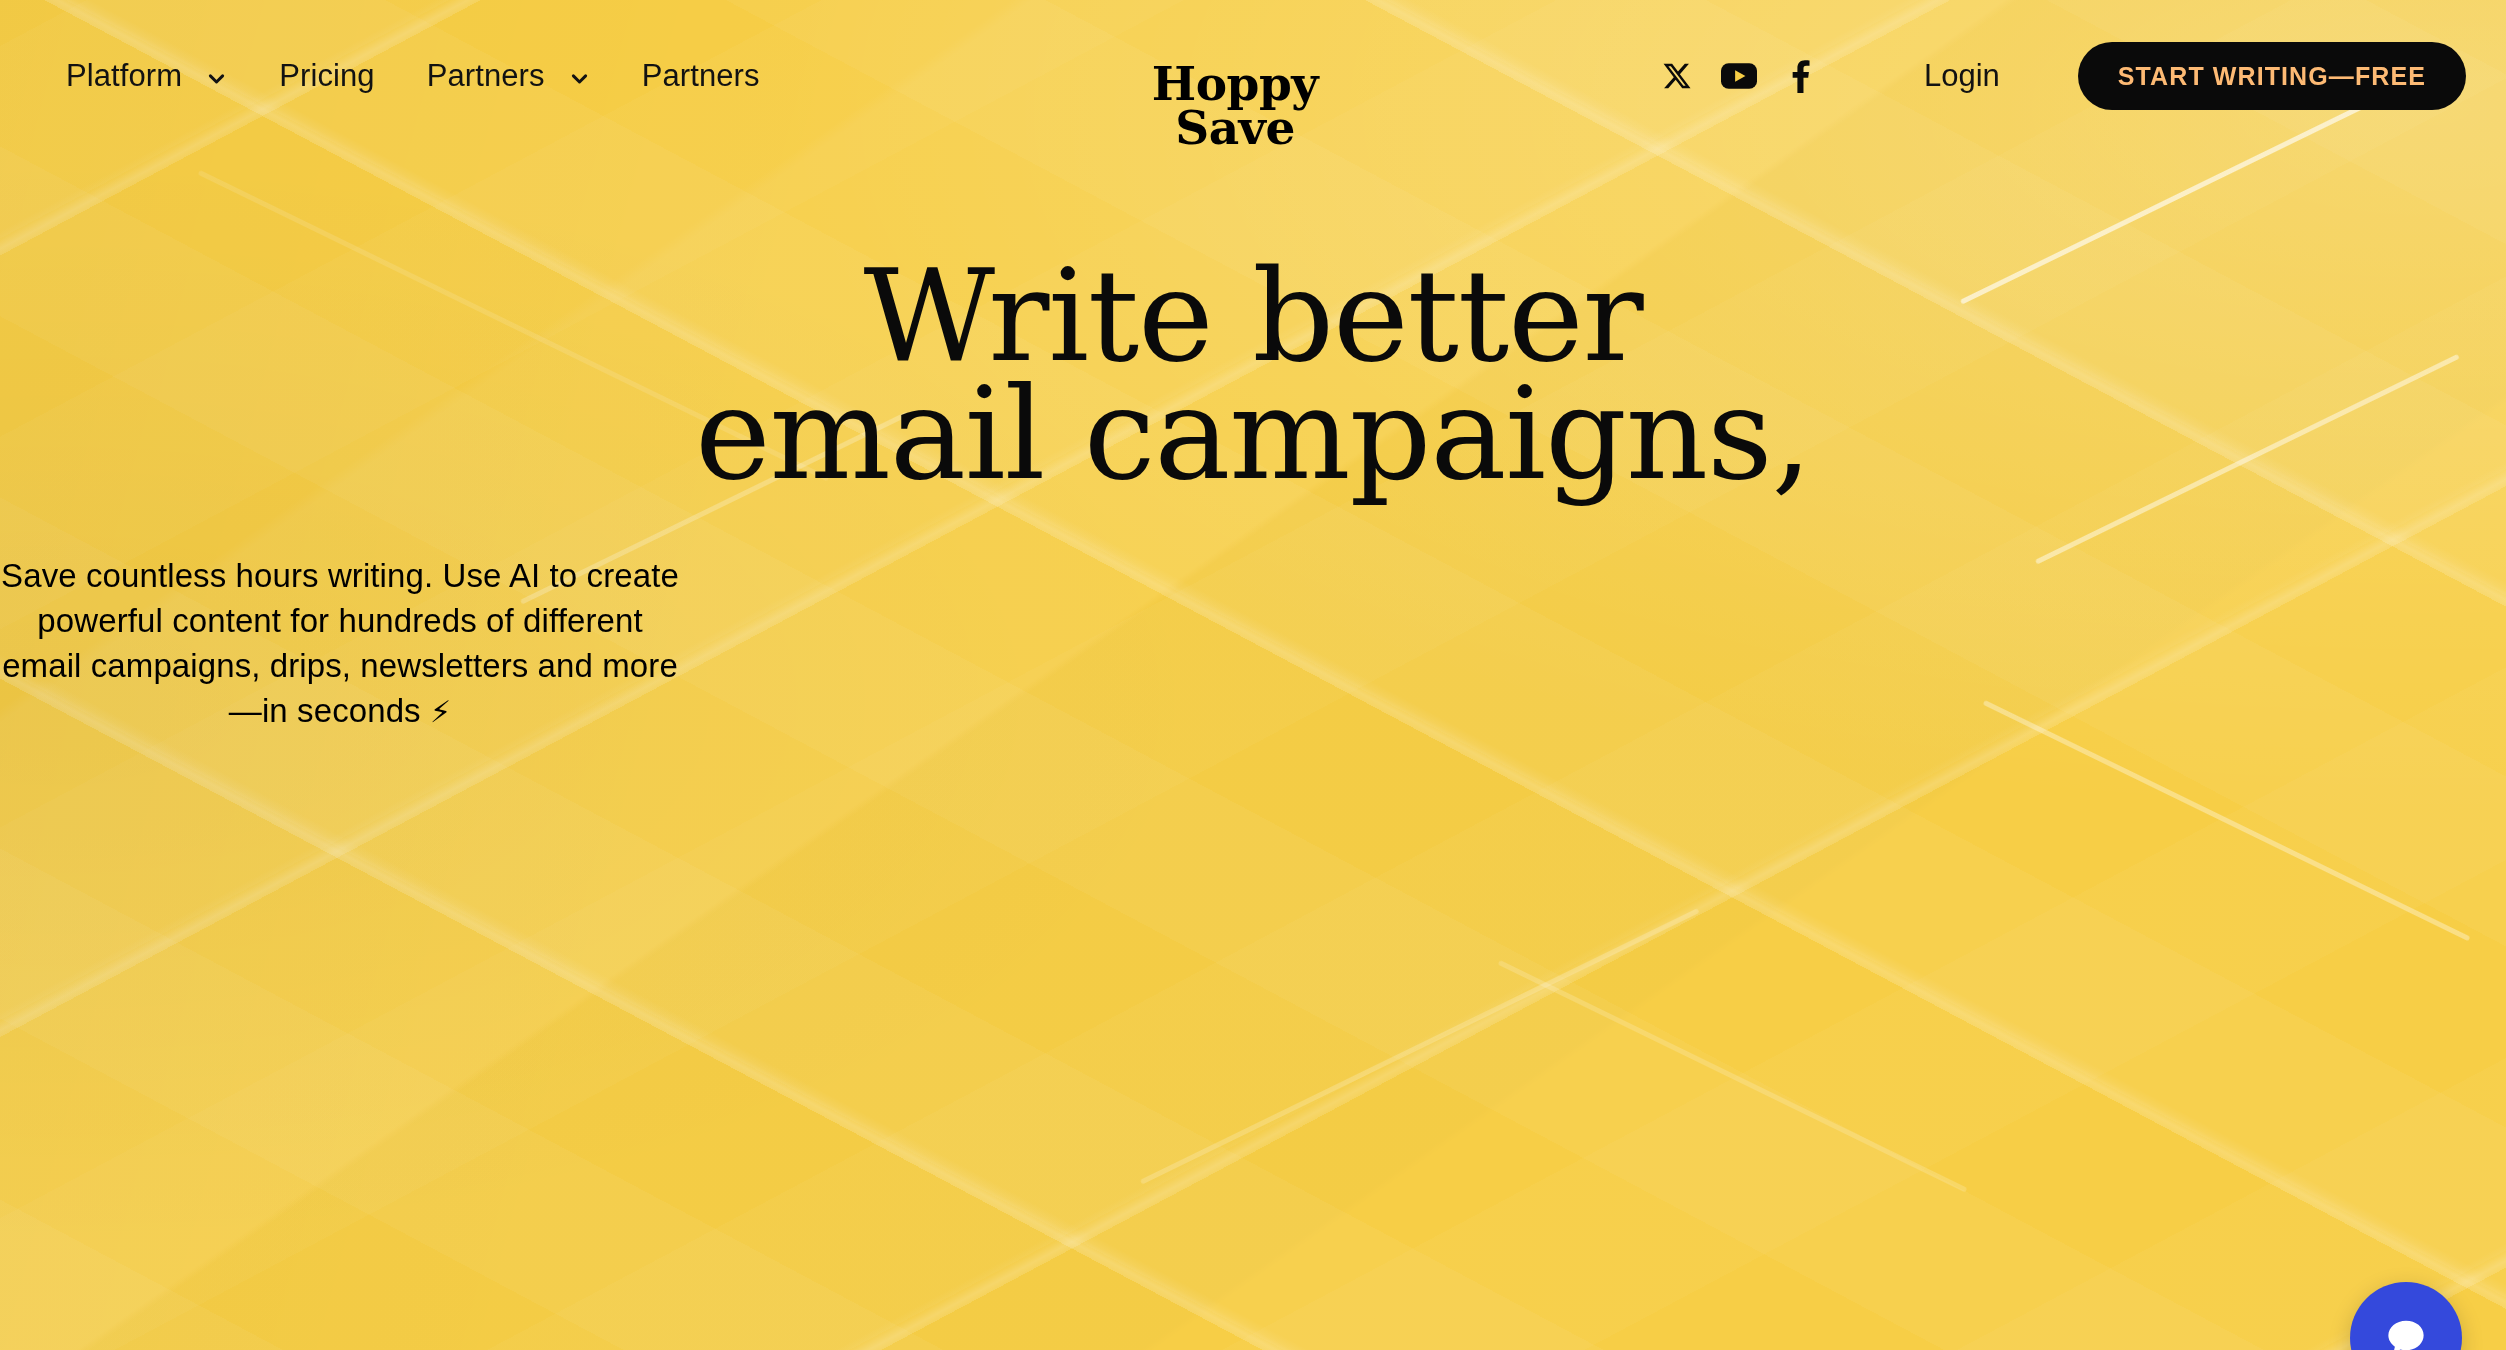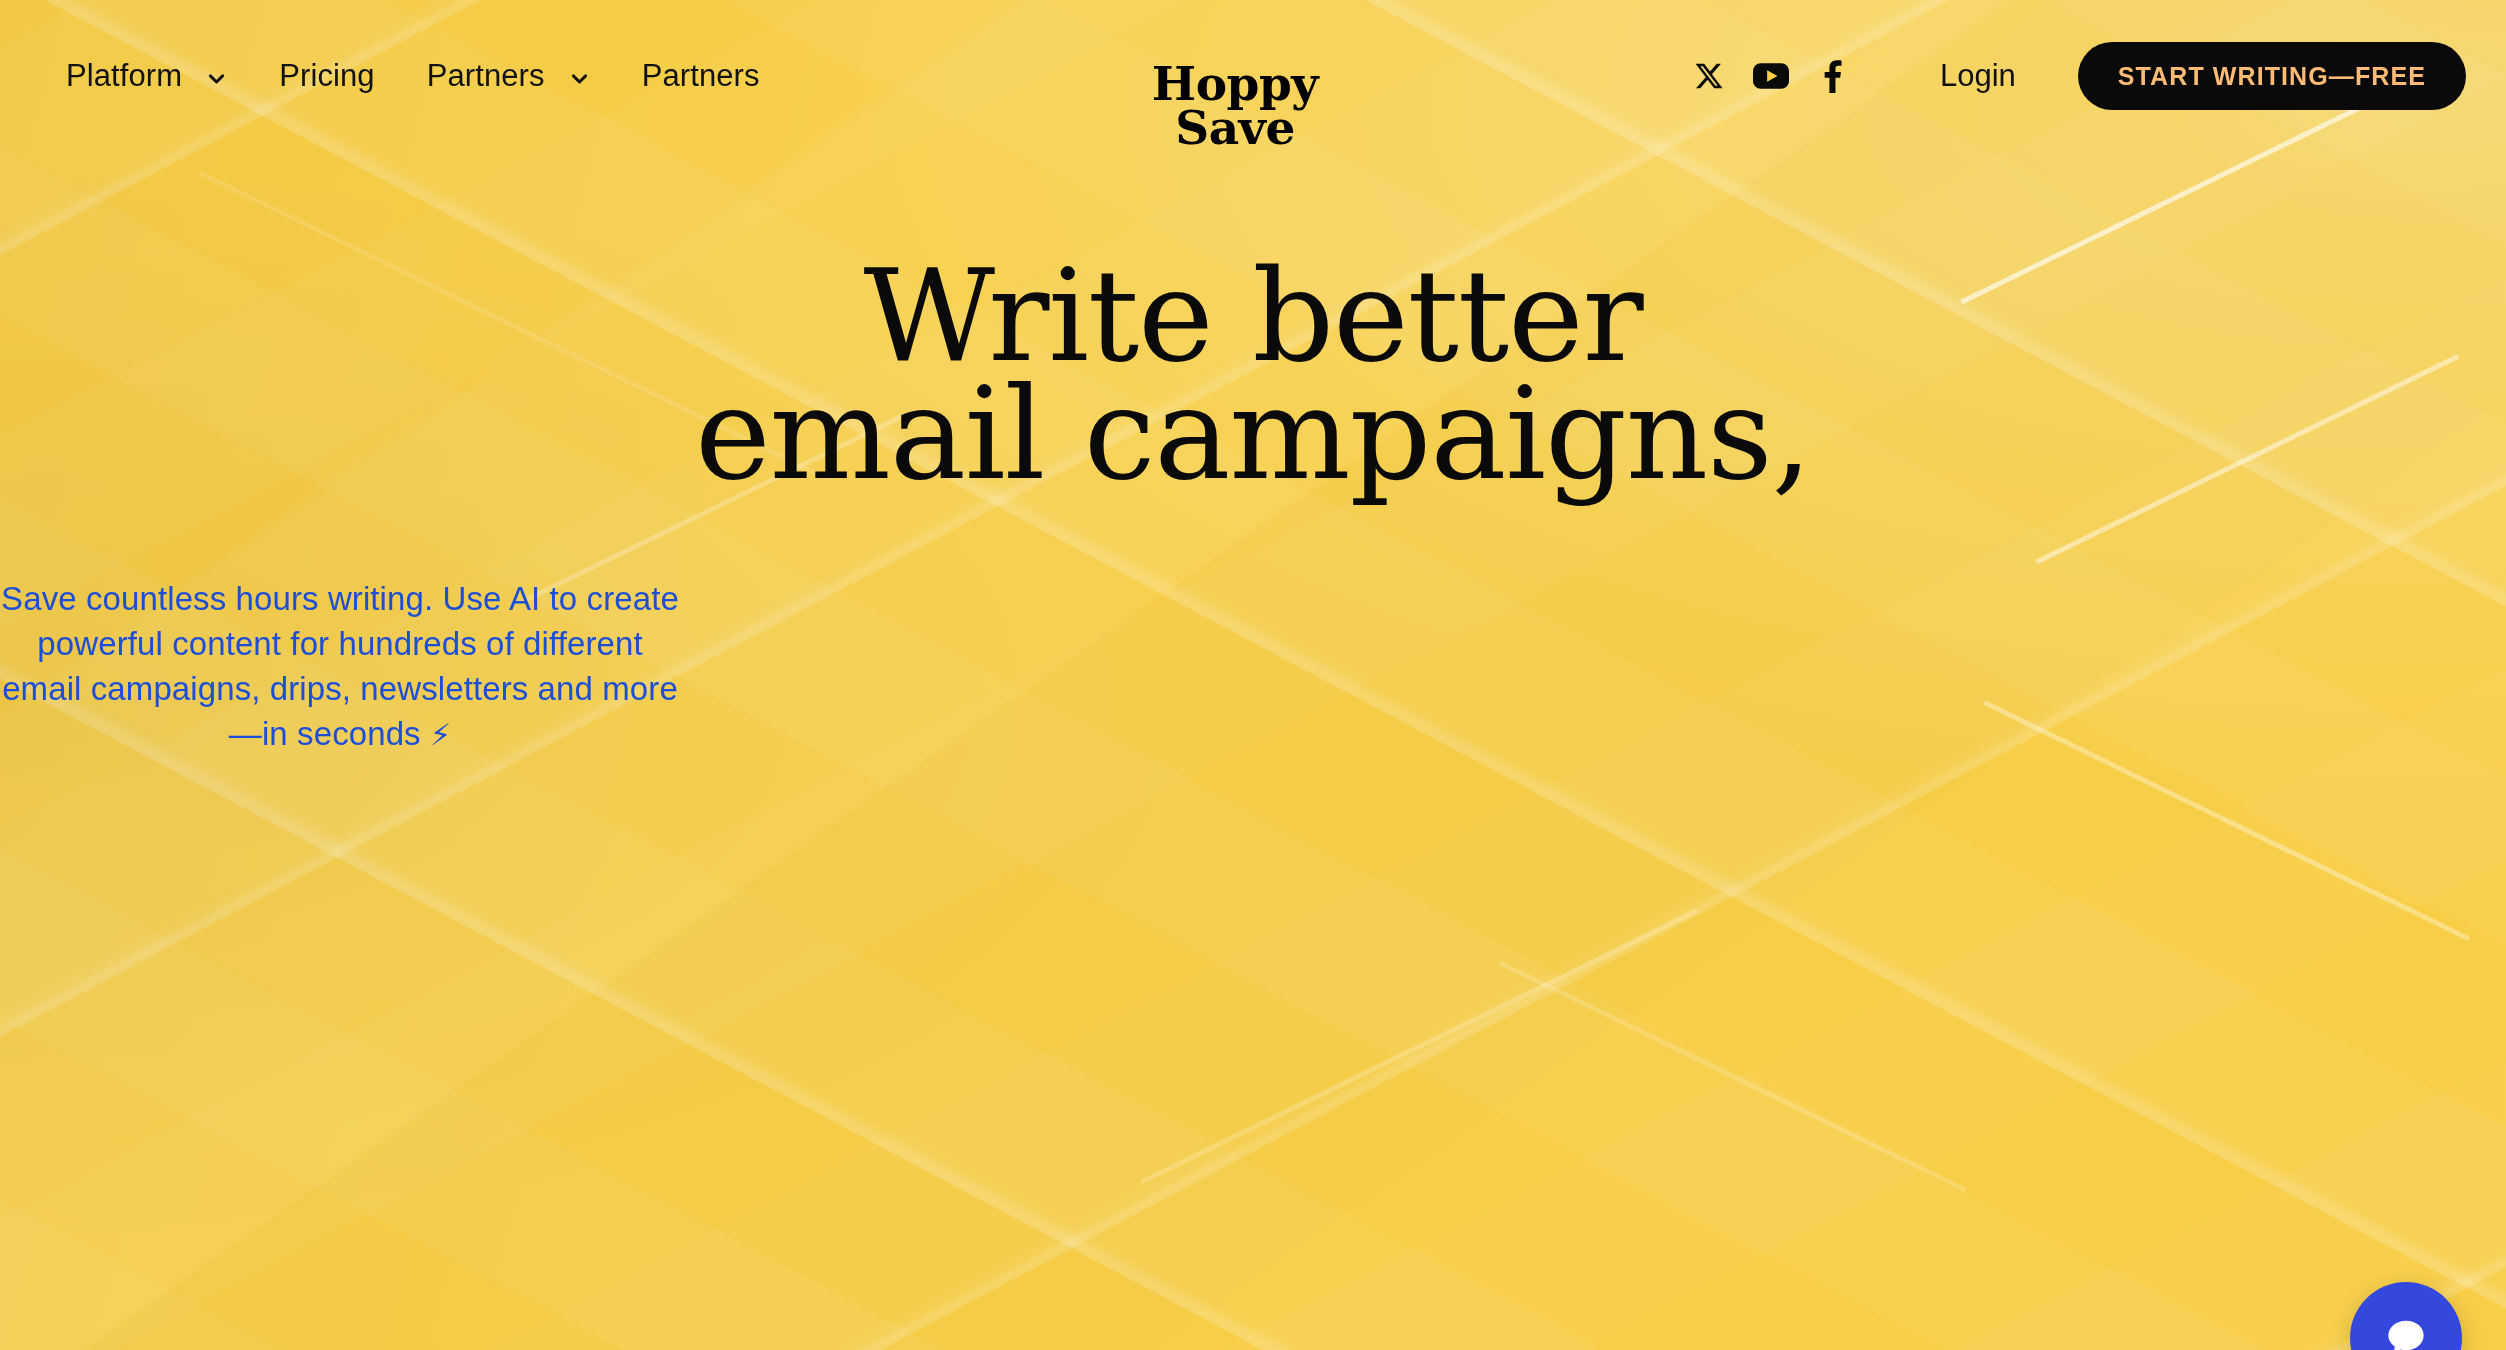--- a/index.html
+++ b/index.html
@@ -184,21 +184,21 @@
   }
   .brand .l2 { display:block; }
 
   .nav-right {
     position: absolute;
     right: 40px;
     top: 0;
     height: 152px;
     display: flex;
     align-items: center;
-    gap: 0;
+    gap: 16px;
   }
 
   .social {
     display: flex;
     align-items: center;
     gap: 0;
   }
   .social-icon {
     width: 62px; height: 62px;
     display: flex;
@@ -256,24 +256,24 @@
     white-space: nowrap;
   }
   .headline .ln { display:block; }
   .headline .ln3 {
     font-style: italic;
     font-weight: 700;
     letter-spacing: -1.5px;
   }
 
   .subhead {
-    margin-top: 83px;
+    margin-top: 60px;
     width: 680px;
     text-align: center;
-    color: #1d4ed8;
+    color: #000000;
     font-size: 33px;
     line-height: 45px;
     font-weight: 400;
     letter-spacing: .1px;
   }
   .bolt {
     font-family: "DejaVu Sans", sans-serif;
     font-size: 30px;
   }
 

